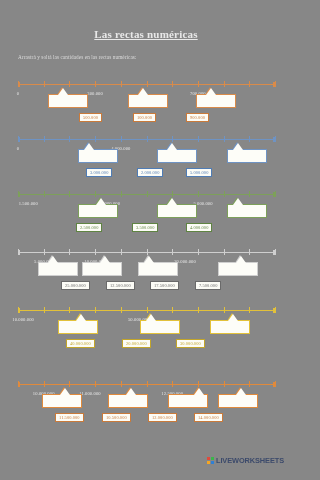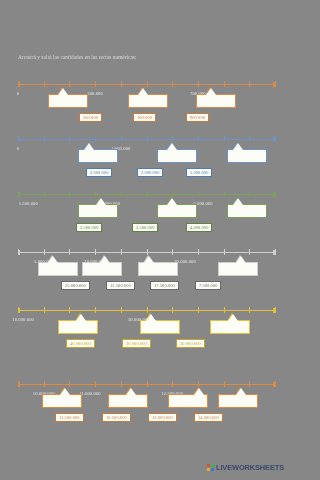--- a/index.html
+++ b/index.html
@@ -131,21 +131,21 @@
     line-height: 8px;
     text-align: center;
     white-space: nowrap;
     letter-spacing: 0.1px;
   }
 
   
   .footer-logo {
     position: absolute;
     right: 8px;
-    bottom: 8px;
+    bottom: 15px;
     display: flex;
     align-items: center;
     gap: 2px;
   }
 
   .logo-mark {
     width: 7px;
     height: 7px;
     display: grid;
     grid-template-columns: 1fr 1fr;
@@ -161,20 +161,21 @@
     font-weight: bold;
     color: #3c4a6b;
     letter-spacing: -0.1px;
   }
 </style>
 </head>
 <body>
 
 <div class="page">
 
+  <h1 class="title">Las rectas numéricas</h1>
 
   <div class="instruction">Arrastrá y soltá las cantidades en las rectas numéricas:</div>
 
   <div id="lines-root">
       <div class="line-block" style="top: 72px;">
         <div class="axis">
           <div class="rail" style="background: rgb(217, 139, 74);"></div>
           <div class="tick" style="left: 0px; background: rgb(217, 139, 74);"></div>
           <div class="tick" style="left: 25.7px; background: rgb(217, 139, 74);"></div>
           <div class="tick" style="left: 51.4px; background: rgb(217, 139, 74);"></div>

